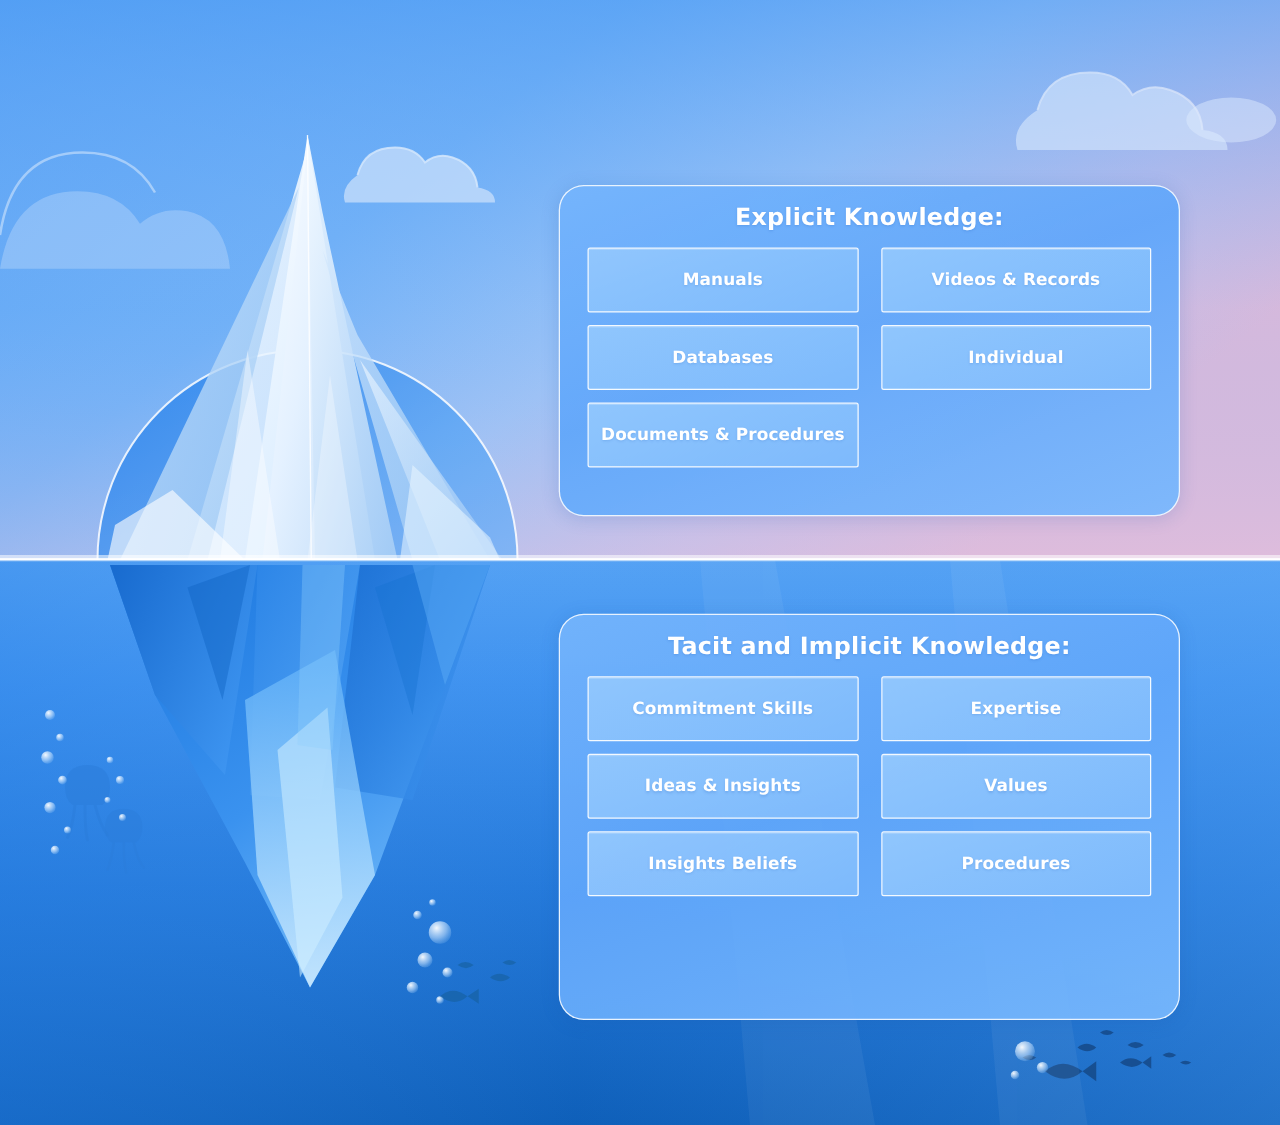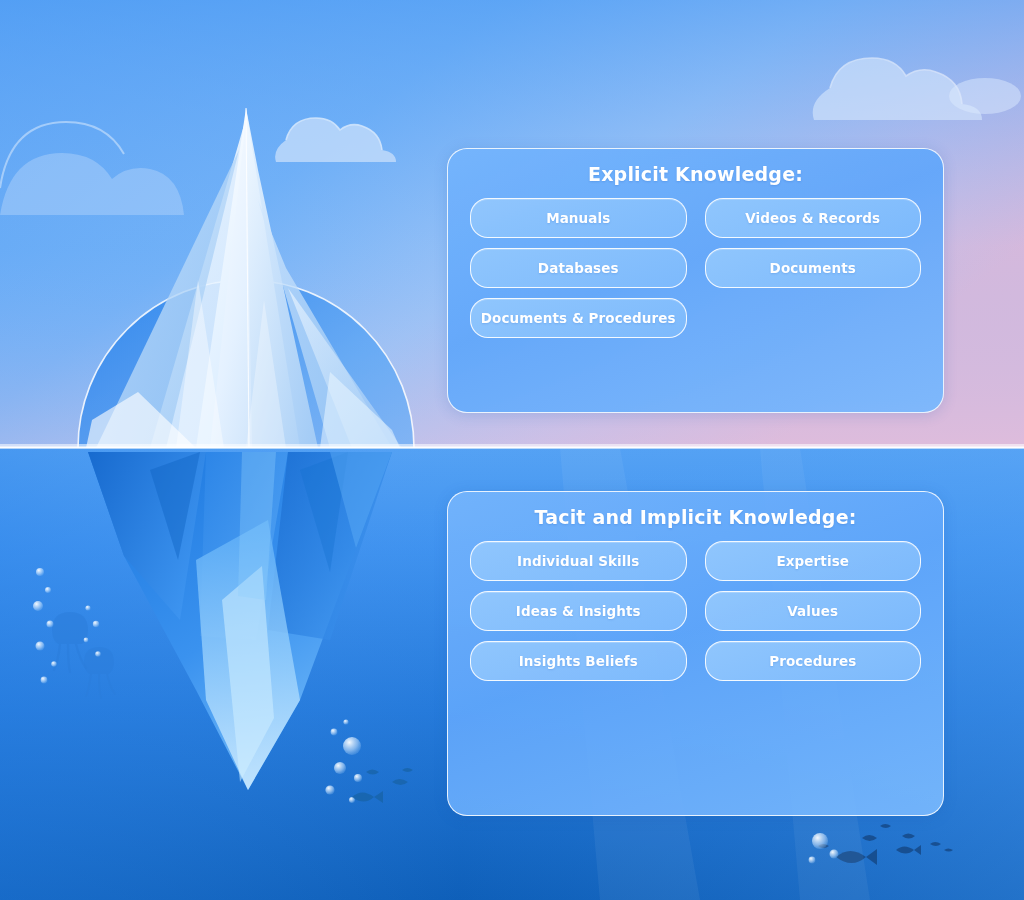--- a/index.html
+++ b/index.html
@@ -37,26 +37,26 @@
     margin-bottom:12px;
     text-shadow:0 1px 2px rgba(40,100,190,0.25);
   }
 
   .chip-grid {
     display:grid;
     grid-template-columns:1fr 1fr;
     gap:10px 18px;
   }
   .chip {
-    height:40px;
+    height:52px;
     display:flex;
     align-items:center;
     justify-content:center;
     border:1px solid rgba(255,255,255,0.9);
-    border-radius:18px;
+    border-radius:2px;
     background:linear-gradient(160deg, rgba(146,199,253,0.95) 0%, rgba(126,186,252,0.95) 100%);
     color:#ffffff;
     font-size:13.5px;
     font-weight:bold;
     letter-spacing:0.1px;
     text-align:center;
     padding:0 8px;
     text-shadow:0 1px 2px rgba(40,100,190,0.22);
     box-shadow:inset 0 1px 0 rgba(255,255,255,0.22);
   }
@@ -276,29 +276,29 @@
       <rect x="0" y="446.5" width="1024" height="1.6" fill="#ffffff" opacity="0.95"></rect>
     </g>
   </svg>
 
   <div class="panel" id="panel-explicit">
     <div class="panel-title">Explicit Knowledge:</div>
     <div class="chip-grid">
       <div class="chip">Manuals</div>
       <div class="chip">Videos &amp; Records</div>
       <div class="chip">Databases</div>
-      <div class="chip">Documents</div>
+      <div class="chip">Individual</div>
       <div class="chip">Documents &amp; Procedures</div>
     </div>
   </div>
 
   <div class="panel" id="panel-tacit">
     <div class="panel-title">Tacit and Implicit Knowledge:</div>
     <div class="chip-grid">
-      <div class="chip">Individual Skills</div>
+      <div class="chip">Commitment Skills</div>
       <div class="chip">Expertise</div>
       <div class="chip">Ideas &amp; Insights</div>
       <div class="chip">Values</div>
       <div class="chip">Insights Beliefs</div>
       <div class="chip">Procedures</div>
       <div class="chip empty"></div>
     </div>
   </div>
 
 </div>

